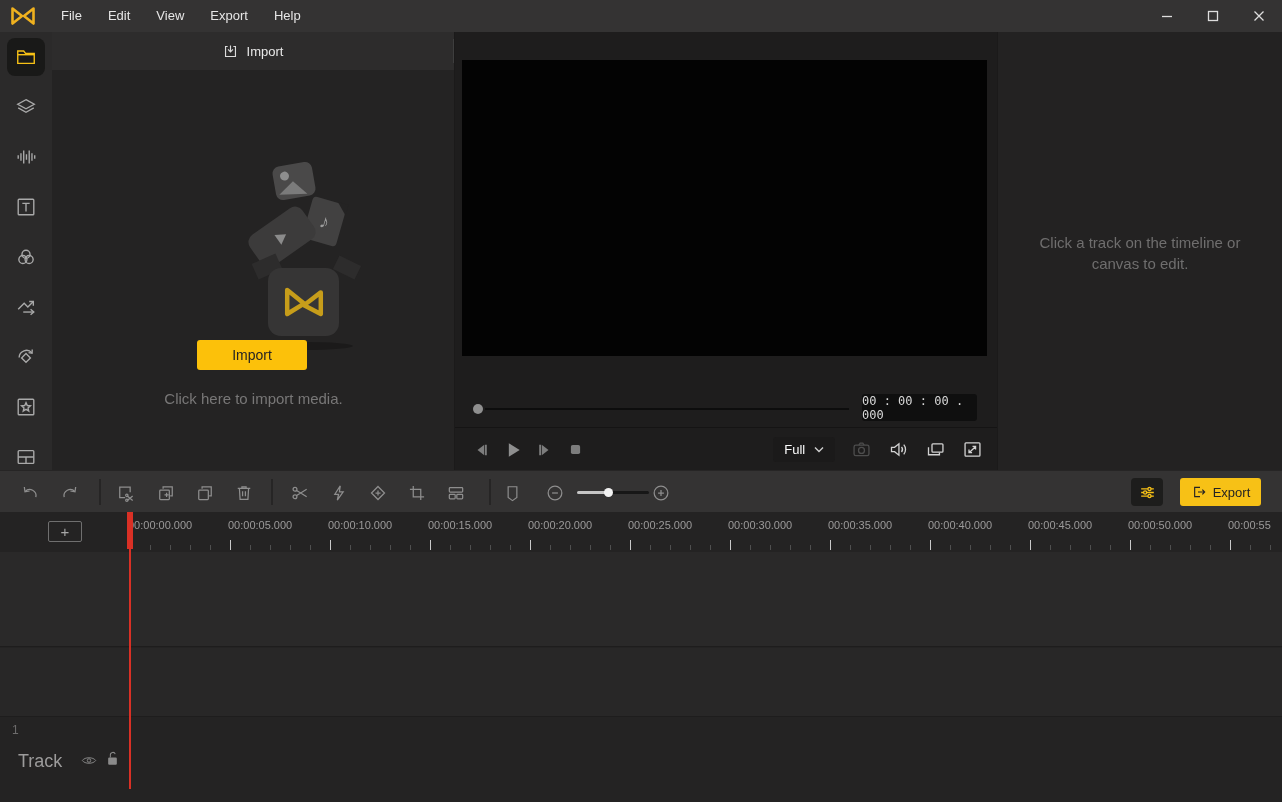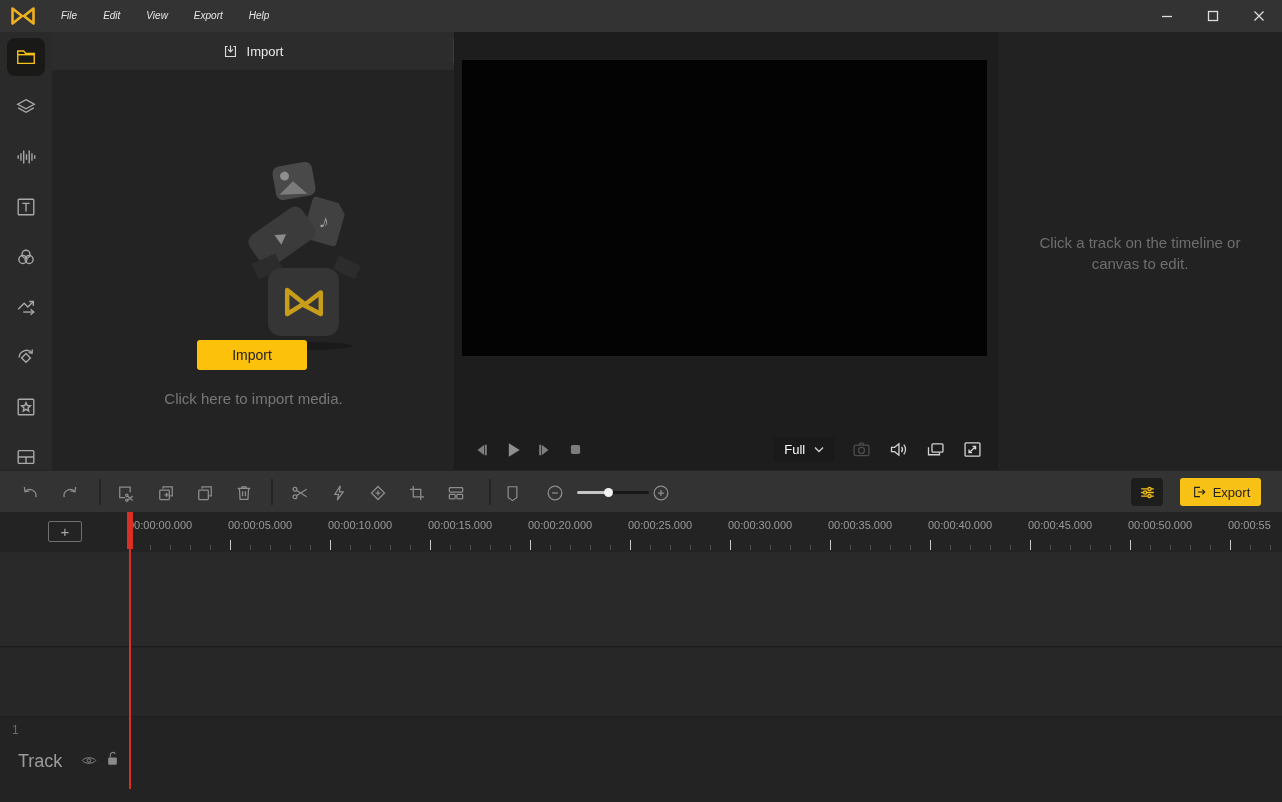--- a/index.html
+++ b/index.html
@@ -4,21 +4,21 @@
 <style>
   * { margin:0; padding:0; box-sizing:border-box; }
   html,body { background:#161616; }
   body { font-family:"Liberation Sans", sans-serif; }
   .app { position:relative; width:1282px; height:802px; background:#242323; overflow:hidden; color:#cfcfcf; }
 
   
   .titlebar { position:absolute; left:0; top:0; width:1282px; height:32px; background:#343333; display:flex; align-items:center; }
   .logo { width:26px; height:20px; margin:0 14px 0 10px; }
   .menu { display:flex; gap:4px; }
-  .menu-item { color:#e6e6e6; font-size:10px; padding:0 11px; line-height:32px; cursor:default;font-style:italic; }
+  .menu-item { color:#e6e6e6; font-size:13px; padding:0 11px; line-height:32px; cursor:default; }
   .win-title { position:absolute; left:0; right:0; text-align:center; font-size:13px; color:#f0f0f0; pointer-events:none; }
   .win-controls { position:absolute; right:0; top:0; height:32px; display:flex; }
   .win-btn { width:46px; height:32px; display:flex; align-items:center; justify-content:center; color:#dedede; }
   .win-btn svg { display:block; }
 
   
   .iconrail { position:absolute; left:0; top:32px; width:52px; height:438px; background:#2b2a2a; }
   .rail-item { position:absolute; left:7px; width:38px; height:38px; border-radius:8px; display:flex; align-items:center; justify-content:center; }
   .rail-item.active { background:#191918; }
   .rail-item svg { stroke:#a9a9a9; fill:none; stroke-width:1.5; }
@@ -233,20 +233,25 @@
       <div class="g-shadow"></div>
     </div>
 
     <button class="import-btn">Import</button>
     <div class="import-hint">Click here to import media.</div>
   </div>
 
   <div class="preview">
     <div class="video-canvas"></div>
 
+    <div class="scrub-row">
+      <div class="scrub-dot"></div>
+      <div class="scrub-line"></div>
+      <div class="time-box">00 : 00 : 00 . 000</div>
+    </div>
 
     <div class="ctrl-row">
       <div class="transport">
         <div class="tbtn">
             <svg width="18" height="18" viewBox="0 0 24 24">
               <path d="M15 5 L6 12 L15 19 Z"></path>
               <rect x="16" y="5" width="2.4" height="14"></rect>
             </svg>
           </div>
         <div class="tbtn">

